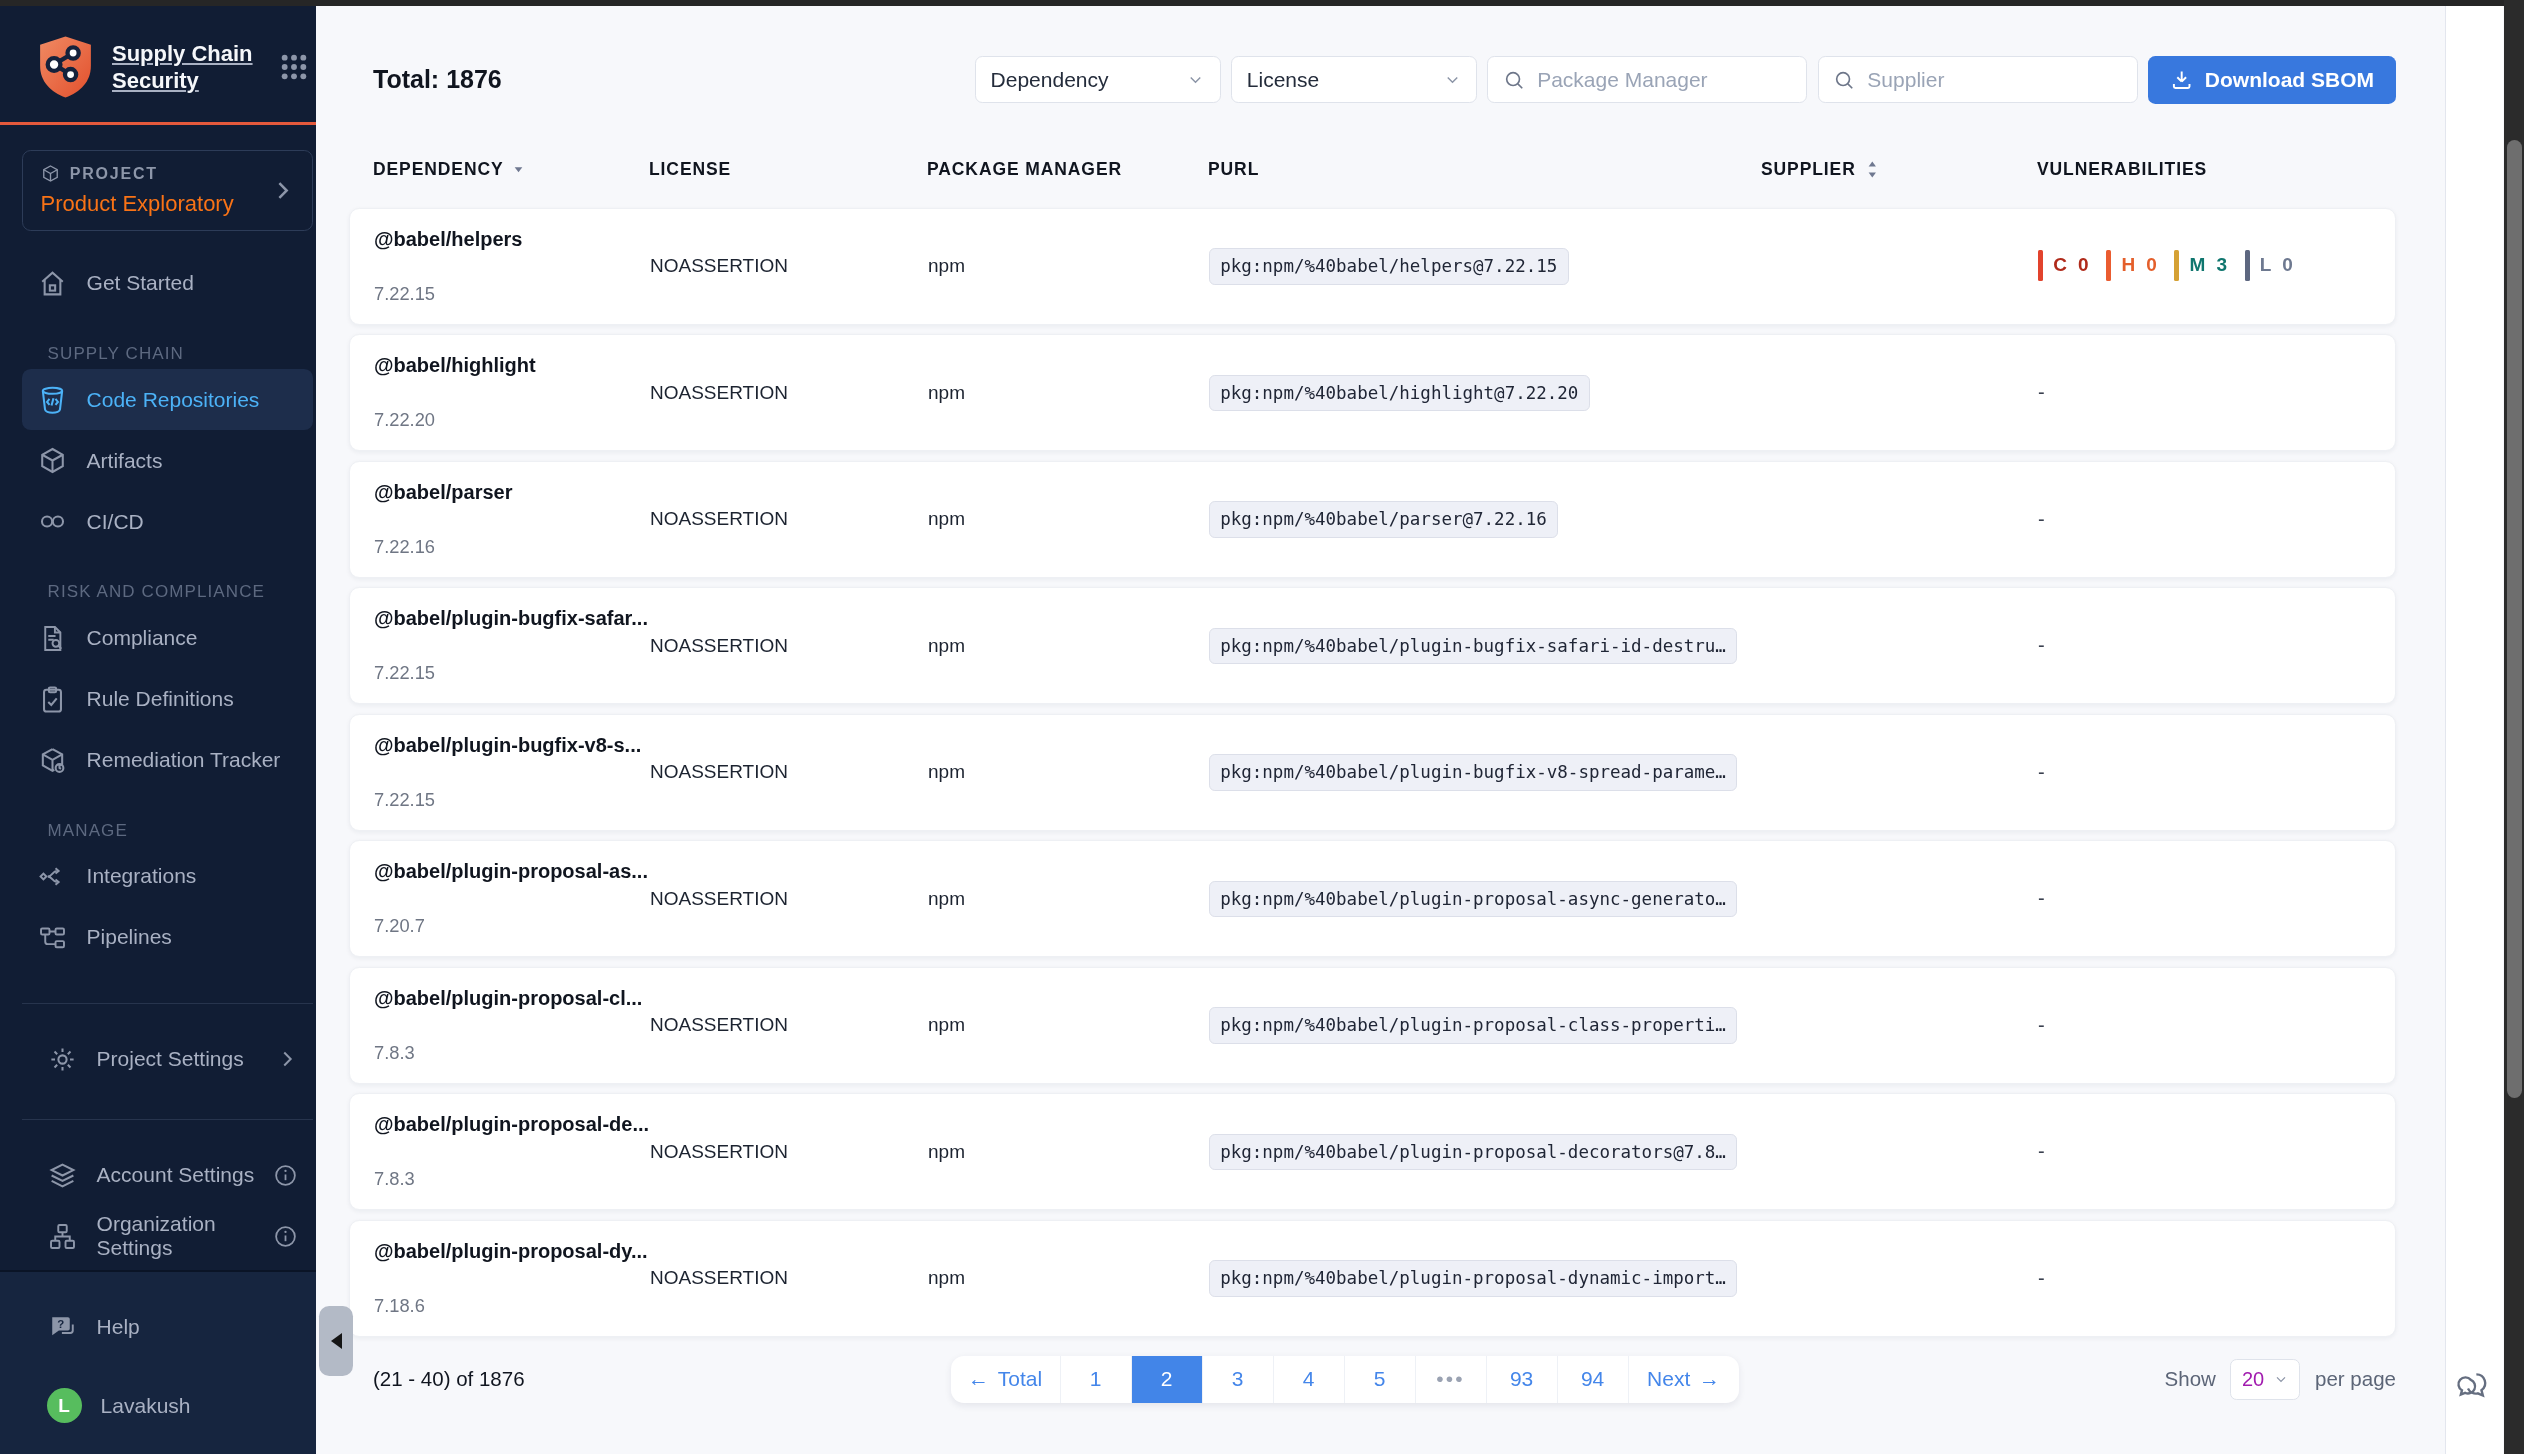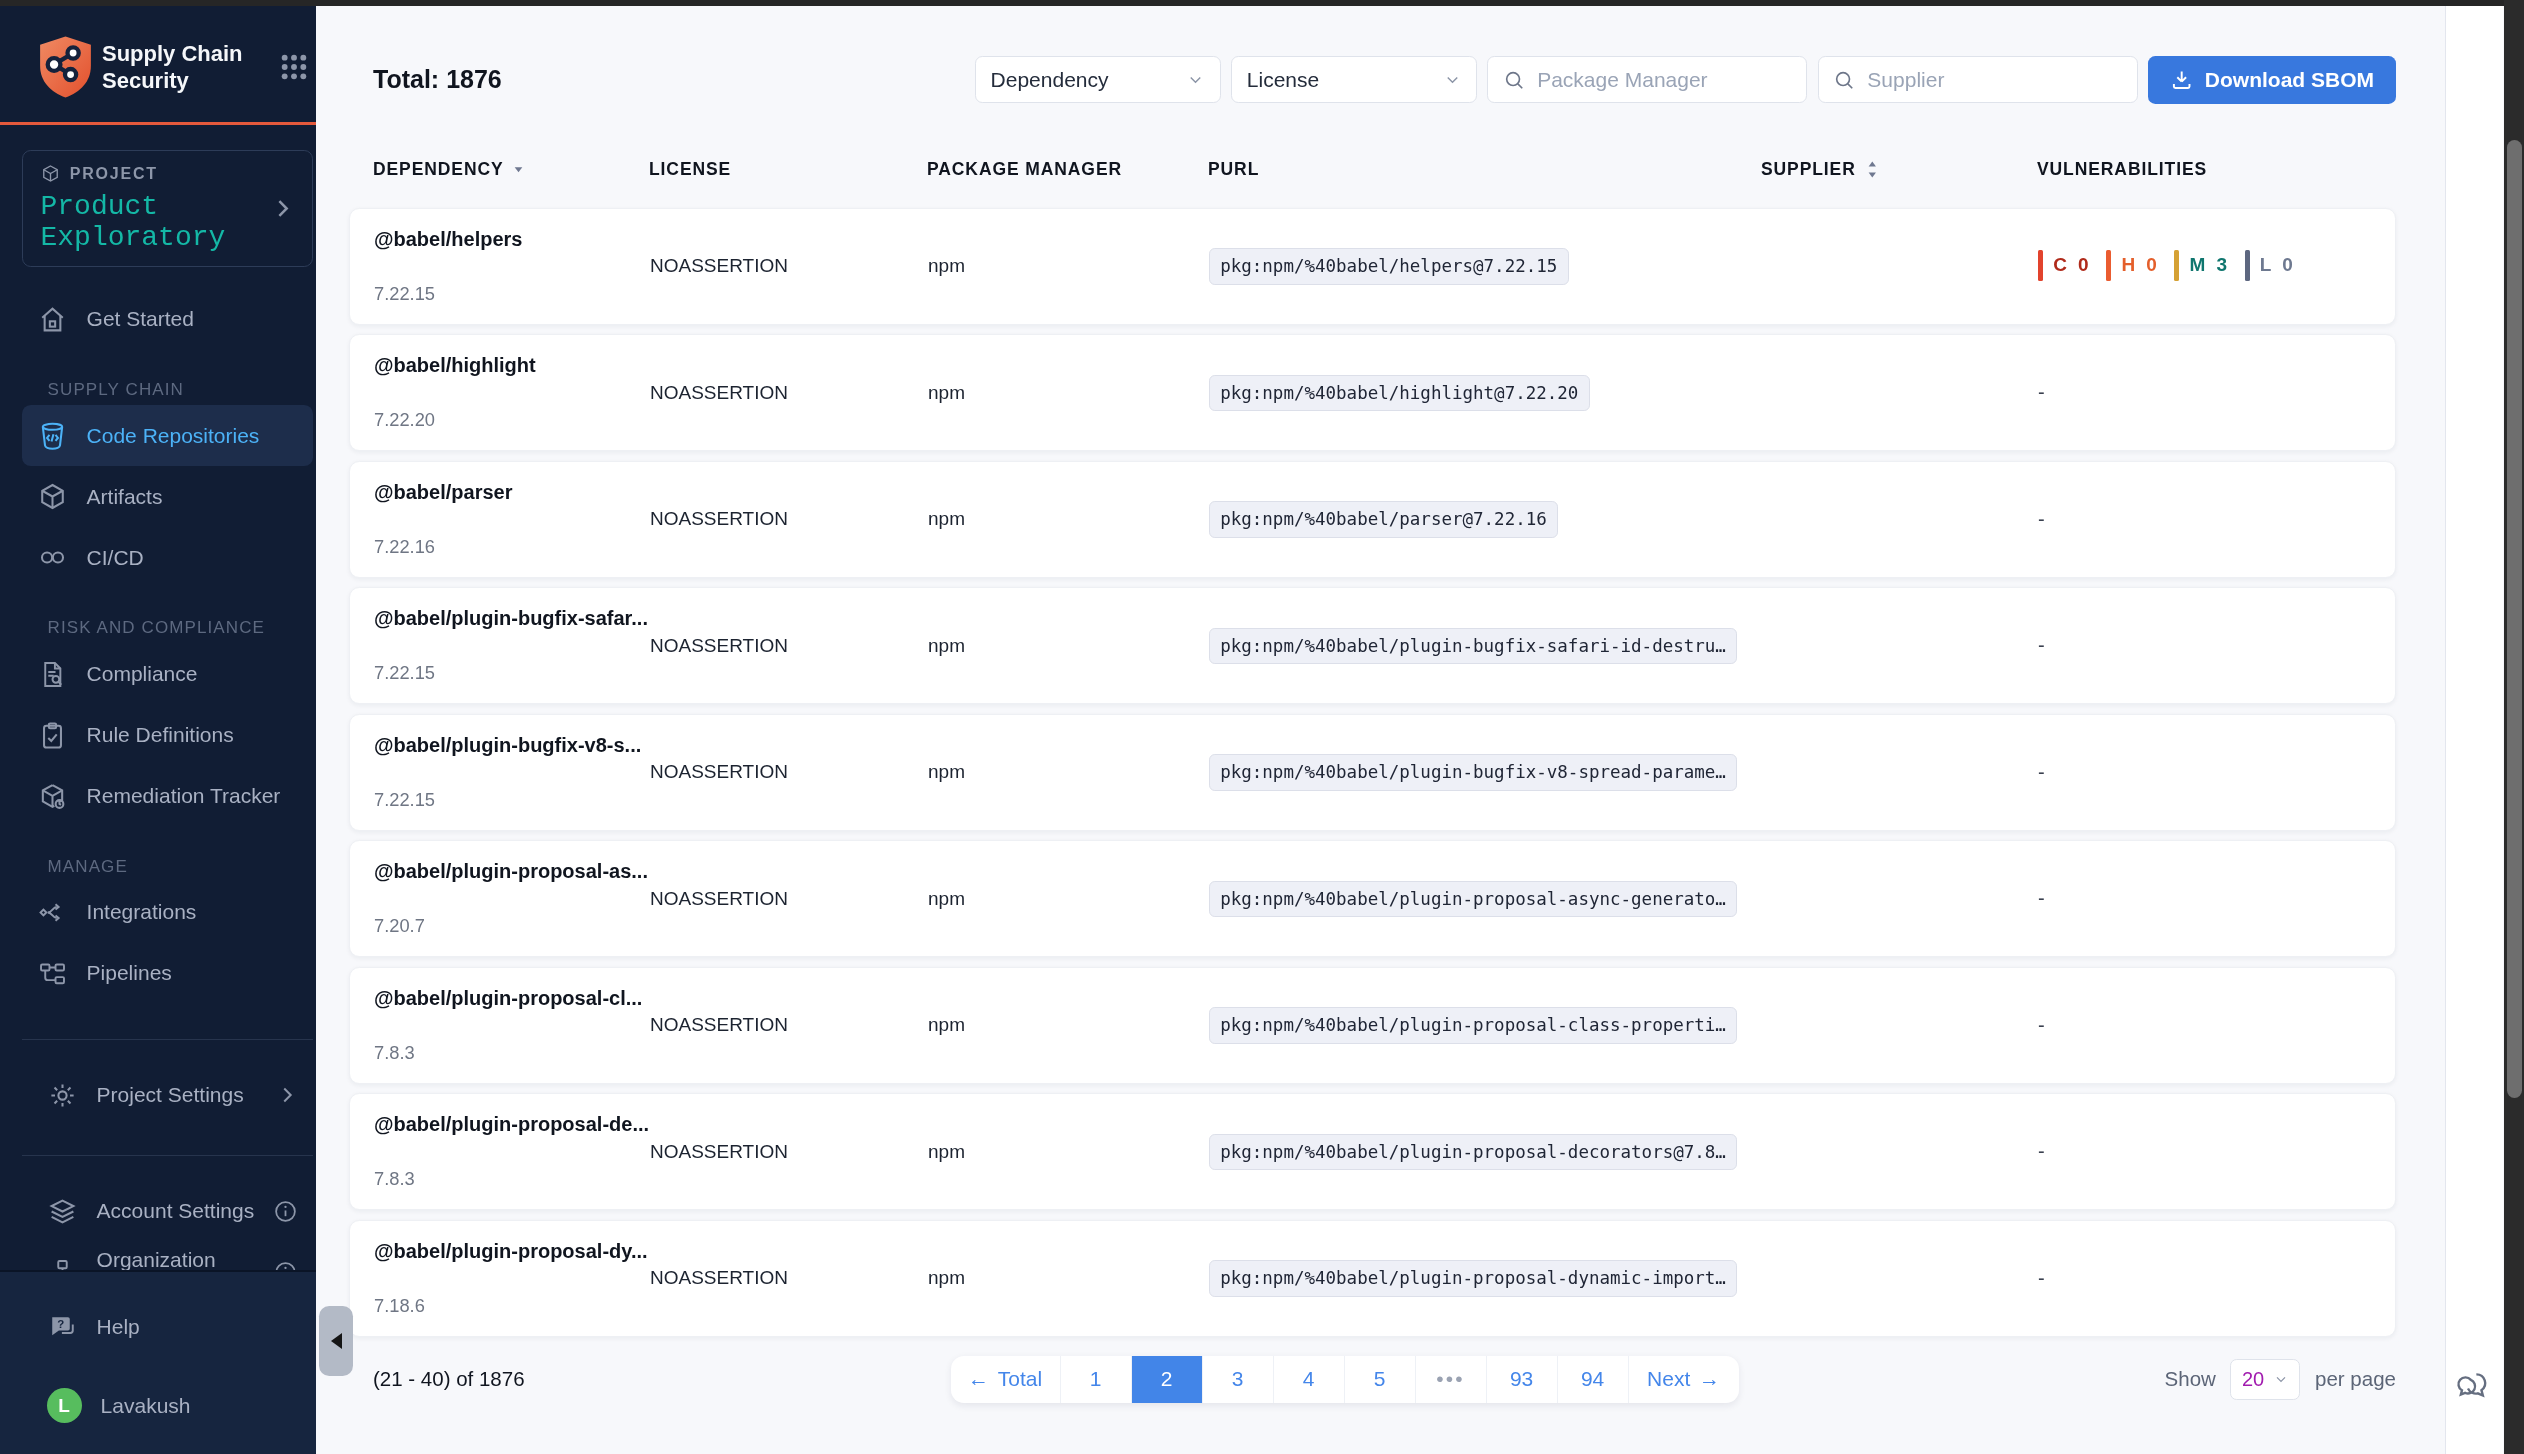--- a/index.html
+++ b/index.html
@@ -6,27 +6,27 @@
     background:#f7f8fb;font-family:"Liberation Sans",sans-serif;-webkit-font-smoothing:antialiased;}
   .abs{position:absolute;}
   
   #top-strip{left:0;top:0;width:2525px;height:5.8px;background:#262626;}
   #scroll-track{left:2504px;top:0;width:21px;height:1455px;background:#2b2b2b;}
   #scroll-thumb{left:2507px;top:140px;width:15.4px;height:958px;background:#6e6e6e;border-radius:8px;}
   #right-gutter{left:2445px;top:5.8px;width:58px;height:1449px;background:#ffffff;border-left:1.5px solid #e3e6ee;box-sizing:border-box;}
   #chat-fab{left:2455px;top:1368px;width:38px;height:38px;color:#656e80;}
   
   #sidebar{left:0;top:5.8px;width:336px;height:1449px;background:#111d34;border-right:1.5px solid #0b1527;box-sizing:border-box;color:#a9b1c3;}
-  .side-header{display:flex;align-items:center;gap:6px;padding:28px 25px 0 35px;}
+  .side-header{display:flex;align-items:center;gap:16px;padding:28px 25px 0 35px;text-decoration:underline;}
   .side-title{color:#f5f7fa;font-size:22px;line-height:27px;font-weight:bold;width:158px;}
   .grid-icon{margin-left:auto;color:#8d96a9;}
   .orange-rule{height:3.7px;background:#e4593c;margin-top:22px;}
   .project-card{margin:25px 22px 0;border:1.5px solid #2d3c58;border-radius:8.8px;padding:13px 17.5px;display:flex;align-items:center;cursor:pointer;}
   .project-eyebrow{display:flex;align-items:center;gap:10.2px;color:#8d96a9;font-size:16px;font-weight:bold;letter-spacing:1.8px;}
-  .project-name{color:#14b8a6;font-size:28px;margin-top:7.3px;font-family:Liberation Mono, monospace;}
+  .project-name{color:#f97316;font-size:22px;margin-top:7.3px;}
   .project-chevron{margin-left:auto;color:#8d96a9;}
   .nav{padding:0 22px;}
   .nav-item{display:flex;align-items:center;gap:19px;height:61px;padding:0 14.6px;border-radius:8.8px;
     font-size:21px;color:#a9b1c3;cursor:pointer;}
   .nav-item .ic{width:31px;height:31px;flex:0 0 31px;color:#8d96a9;display:flex;align-items:center;justify-content:center;}
   .nav-item.active{background:#1d2d4b;color:#4cb2f7;}
   .nav-item.active .ic{color:#4cb2f7;}
   .nav-item .tail{margin-left:auto;color:#8d96a9;}
   .section-label{margin:29px 22px 4.4px;padding-left:25.6px;font-size:17px;letter-spacing:1.1px;color:#5d6980;height:22px;display:flex;align-items:center;}
   .side-divider{border:none;border-top:1.5px solid #27344d;margin:35px 22px 0;}

